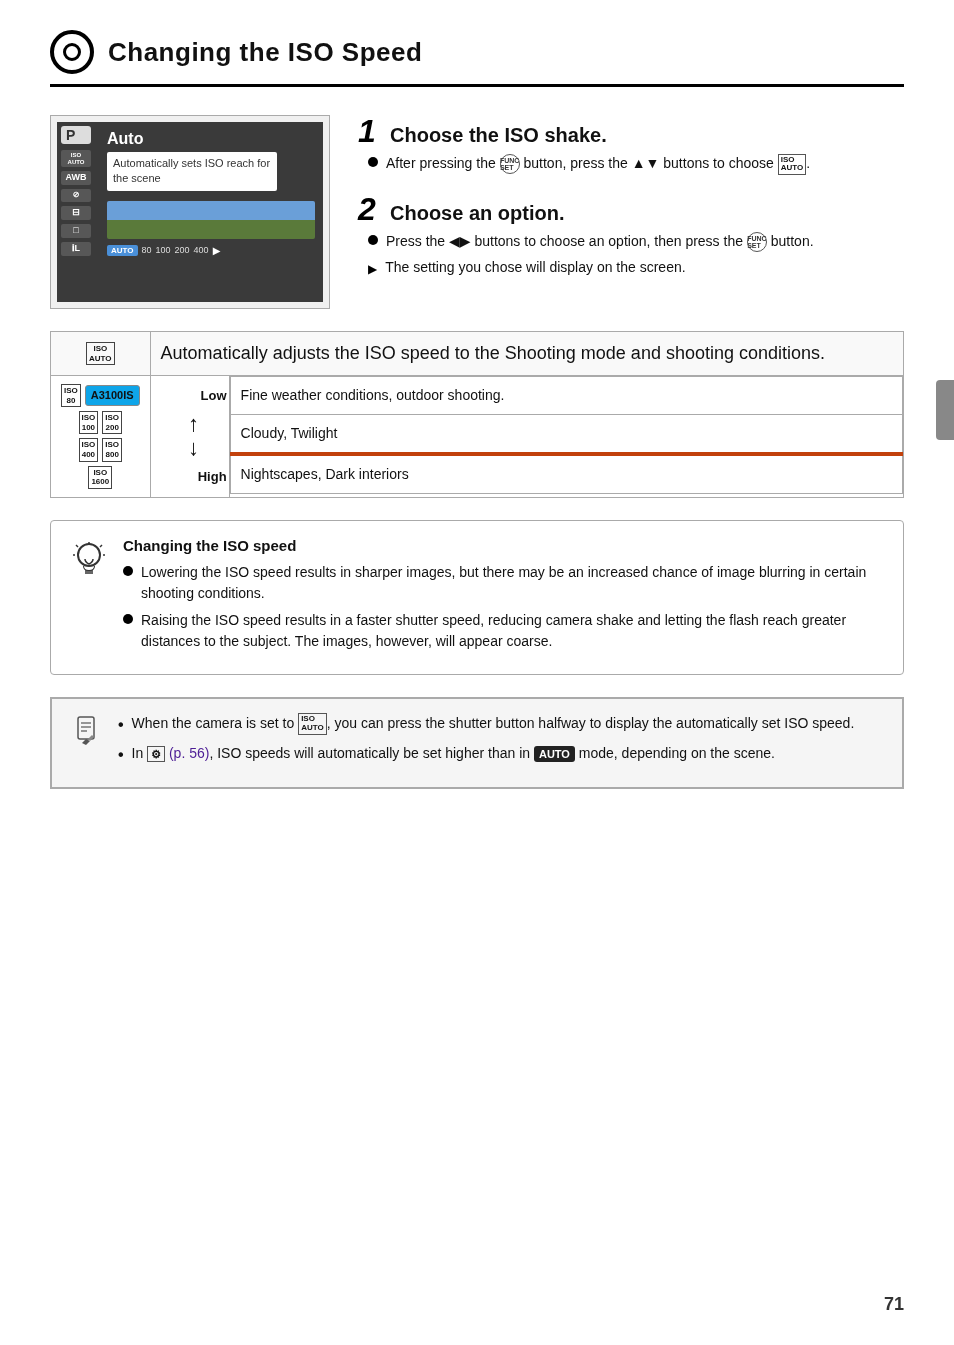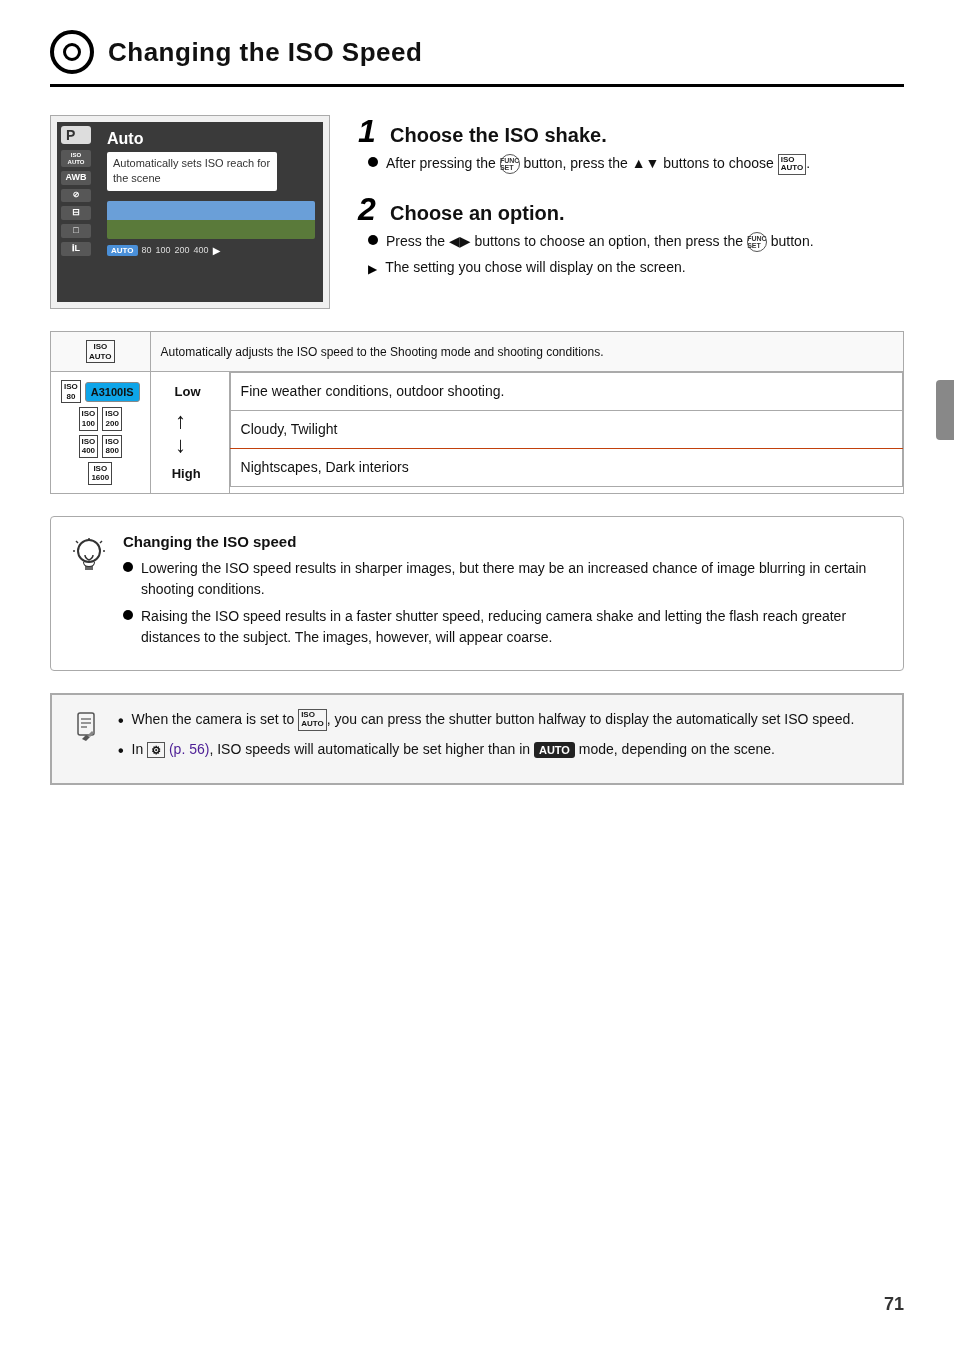--- a/index.html
+++ b/index.html
@@ -249,21 +249,21 @@
       font-size: 9px;
       font-weight: bold;
       background: #fff;
     }
     .iso-table .label-cell {
       width: 79px;
       vertical-align: middle;
       font-size: 13px;
       font-weight: bold;
       text-align: right;
-      padding-right: 28px;
+      padding-right: 2px;
     }
     .iso-table .auto-row td {
       background: #f9f9f9;
     }
     .iso-label {
       display: inline-block;
       border: 1.5px solid #444;
       font-size: 8px;
       font-weight: bold;
       padding: 1px 2px;
@@ -464,21 +464,21 @@
     </div>
   </div>
 
   <table class="iso-table">
     <tbody>
 
       <tr class="auto-row">
         <td class="icon-cell">
           <div class="iso-label">ISO<br>AUTO</div>
         </td>
-        <td colspan="2" style="font-size:12px;">Automatically adjusts the ISO speed to the Shooting mode and shooting conditions.</td>
+        <td colspan="2" style="font-size:18px;">Automatically adjusts the ISO speed to the Shooting mode and shooting conditions.</td>
       </tr>
 
       <tr>
         <td class="icon-cell">
           <div style="display:flex;flex-direction:column;align-items:center;gap:2px;">
             <div style="display:flex;gap:4px;align-items:center;">
               <div class="iso-label">ISO<br>80</div>
               <div class="a3100-badge">A3100IS</div>
             </div>
             <div style="display:flex;gap:4px;margin-top:2px;">
@@ -504,21 +504,21 @@
             <div style="font-size:13px;font-weight:bold;">High</div>
           </div>
         </td>
         <td style="vertical-align:top;padding:0;">
           <table style="width:100%;border-collapse:collapse;height:100%;">
             <tbody>
                 <tr>
               <td style="padding:8px 10px;border-bottom:1px solid #aaa;font-size:14px;">Fine weather conditions, outdoor shooting.</td>
             </tr>
             <tr>
-              <td style="padding:8px 10px;border-bottom:1px solid #c2410c;font-size:14px;">Cloudy, Twilight</td>
+              <td style="padding:8px 10px;border-bottom:4px solid #c2410c;font-size:14px;">Cloudy, Twilight</td>
             </tr>
             <tr>
               <td style="padding:8px 10px;font-size:14px;">Nightscapes, Dark interiors</td>
             </tr>
           </tbody>
             </table>
         </td>
       </tr>
     </tbody>
   </table>

